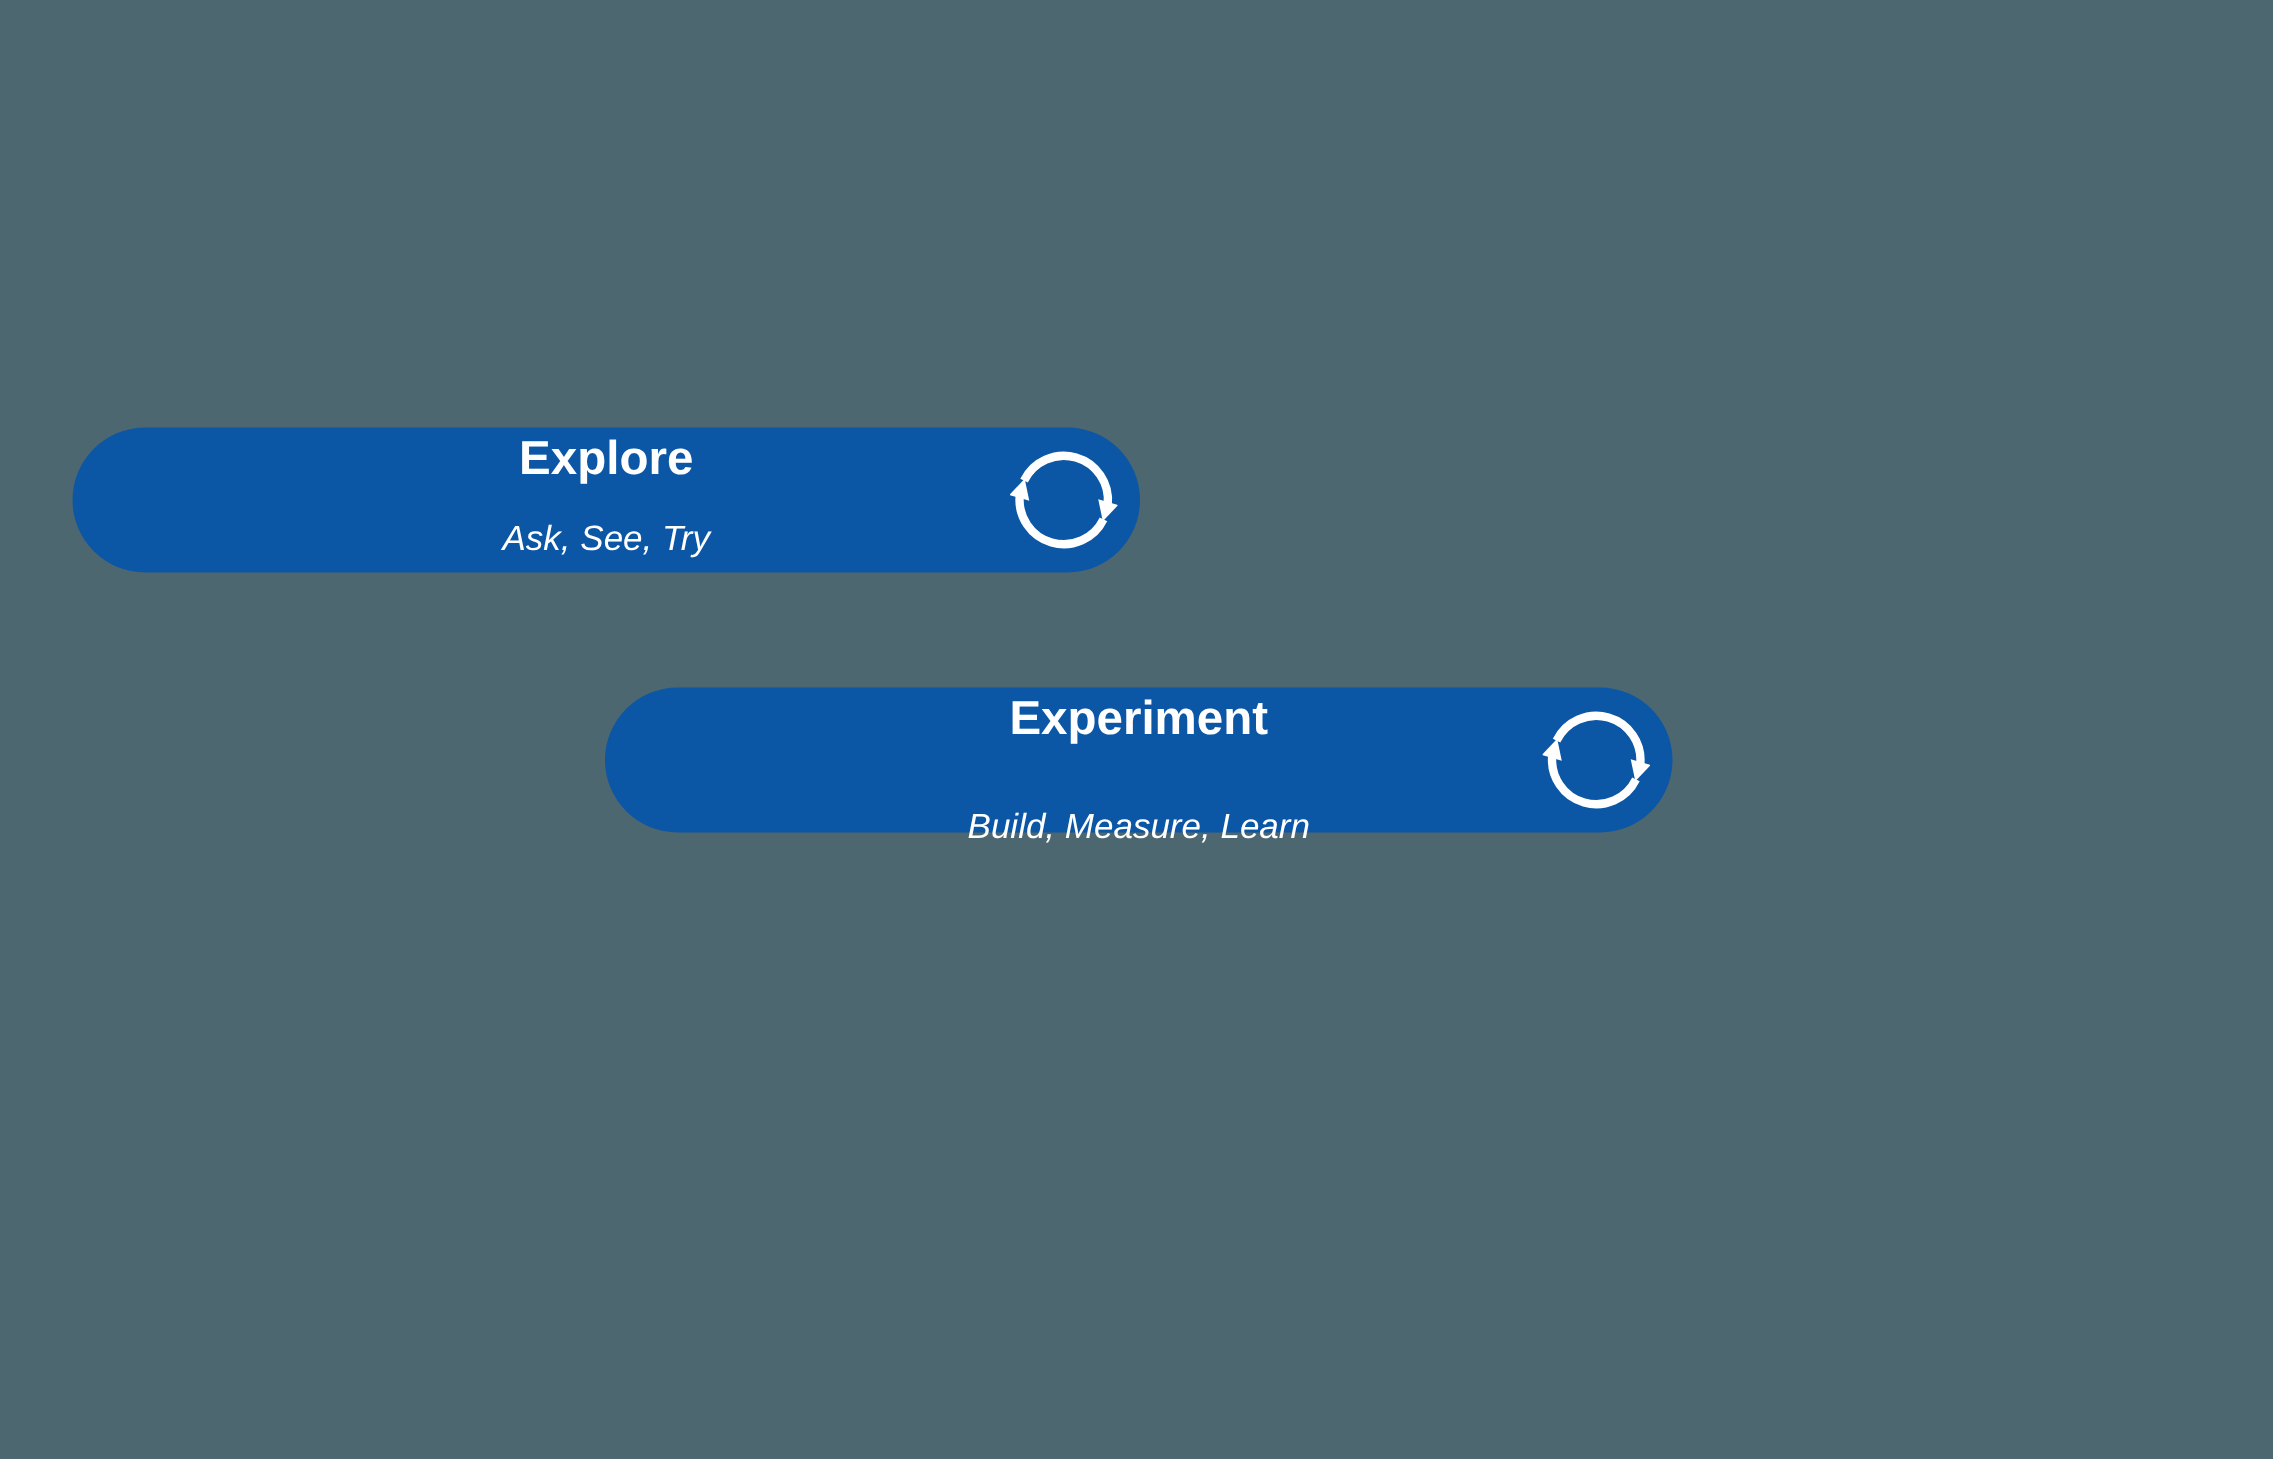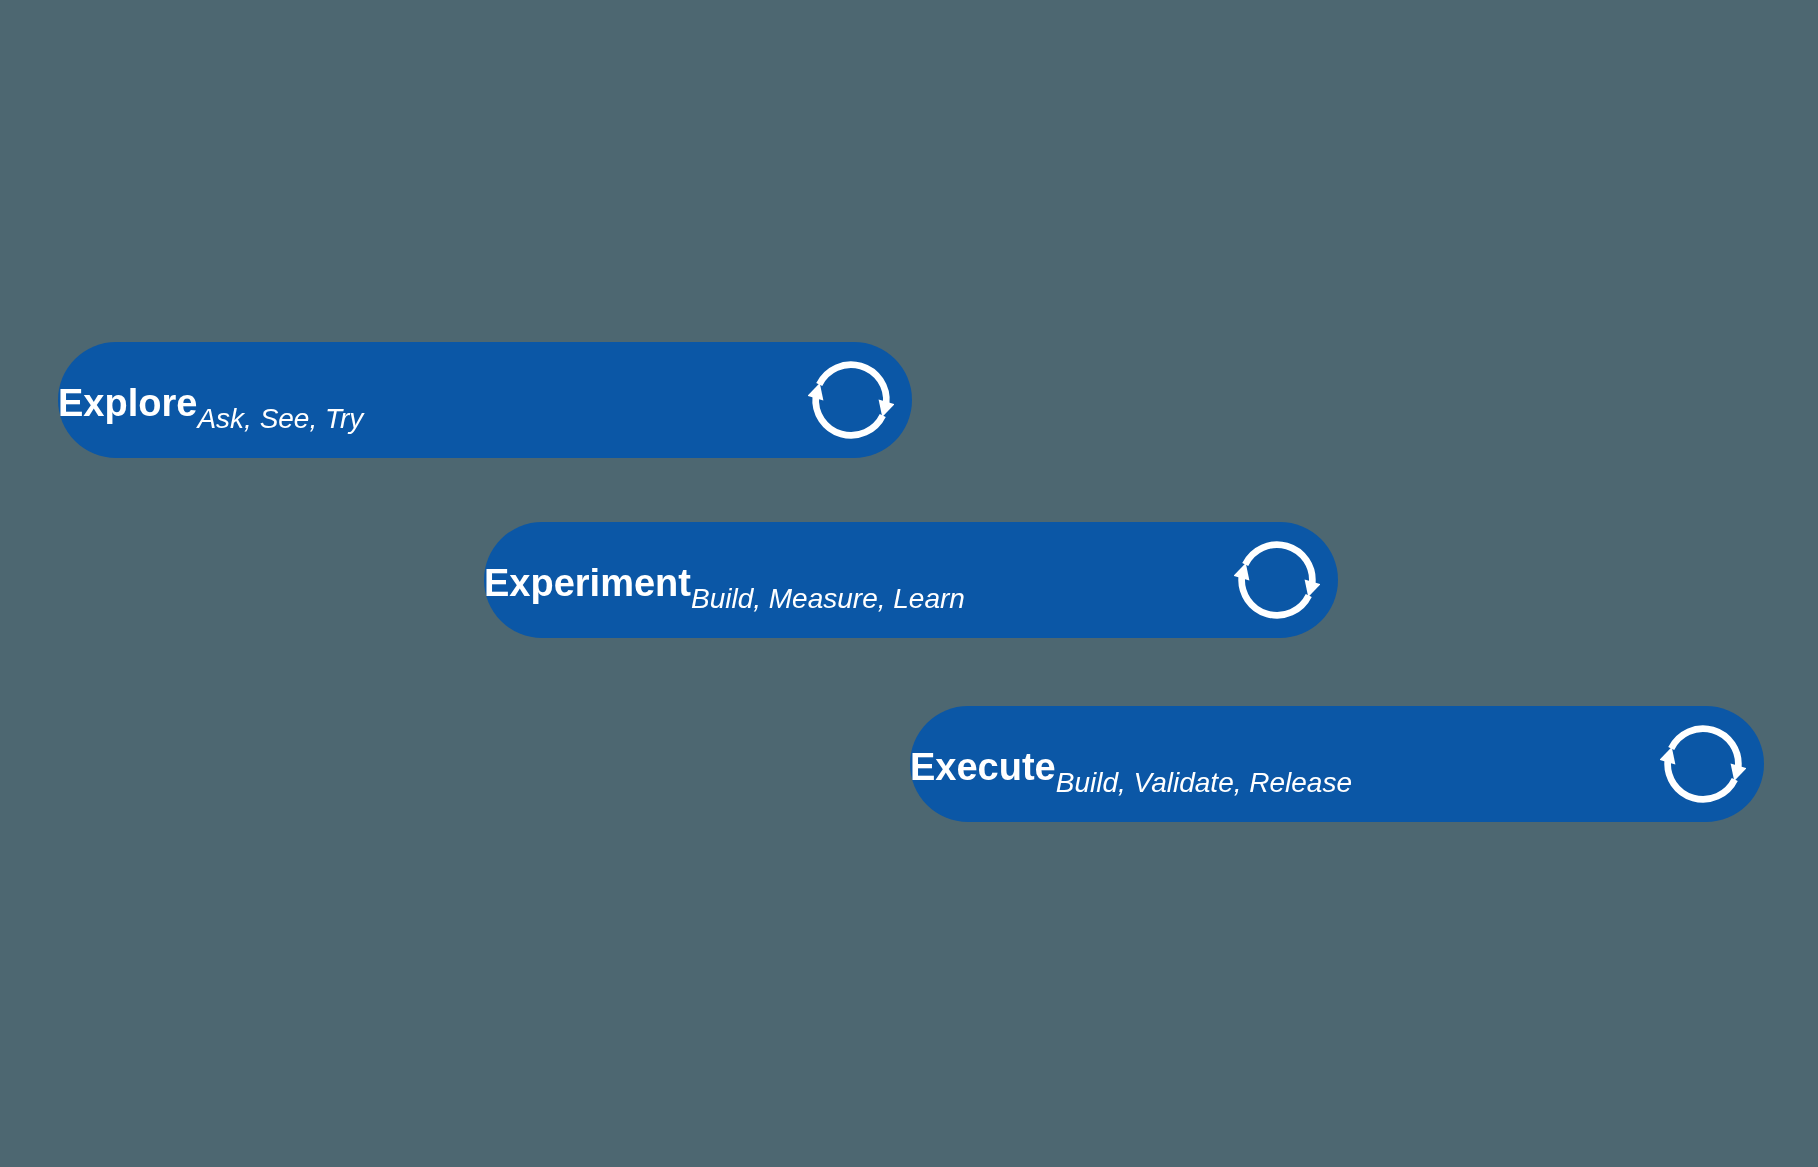--- a/index.html
+++ b/index.html
@@ -19,29 +19,29 @@
     inset: 0;
   }
   .stage {
     position: absolute;
     width: 854px;
     height: 116px;
     border-radius: 58px;
     background: var(--stage, #0B57A6);
     color: var(--text, #FFFFFF);
     display: flex;
-    flex-direction: row;
+    flex-direction: column;
     align-items: center;
     justify-content: flex-start;
     padding-top: 6px;
     box-sizing: border-box;
     text-align: center;
   }
   .stage-0 { left: 58px;  top: 342px; }
-  .stage-1 { left: 484px; top: 522px; }
+  .stage-1 { left: 484px; top: 550px; gap: 22px; }
   .stage-2 { left: 910px; top: 706px; }
   .stage-title {
     font-size: 38px;
     font-weight: 700;
     line-height: 38px;
     white-space: nowrap;
   }
   .stage-subtitle {
     margin-top: 31px;
     font-size: 28px;
@@ -90,30 +90,14 @@
           <path d="M 81.44 51.42 A 37 37 0 0 1 8.56 51.42"></path>
         </g>
         <g fill="#FFFFFF">
           <polygon points="72.6,36.5 90,36.5 81.3,53"></polygon>
           <polygon points="17.4,53.5 0,53.5 8.7,37"></polygon>
         </g>
       </g>
     </svg>
   </div>
 
-  <div class="stage stage-2">
-    <div class="stage-title">Execute</div>
-    <div class="stage-subtitle">Build, Validate, Release</div>
-    <svg class="cycle-icon" viewBox="0 0 90 90" aria-hidden="true">
-      <g transform="rotate(16 45 45)">
-        <g fill="none" stroke="#FFFFFF" stroke-width="7">
-          <path d="M 8.56 38.58 A 37 37 0 0 1 81.44 38.58"></path>
-          <path d="M 81.44 51.42 A 37 37 0 0 1 8.56 51.42"></path>
-        </g>
-        <g fill="#FFFFFF">
-          <polygon points="72.6,36.5 90,36.5 81.3,53"></polygon>
-          <polygon points="17.4,53.5 0,53.5 8.7,37"></polygon>
-        </g>
-      </g>
-    </svg>
-  </div>
 
 </div>
 
 </body></html>

